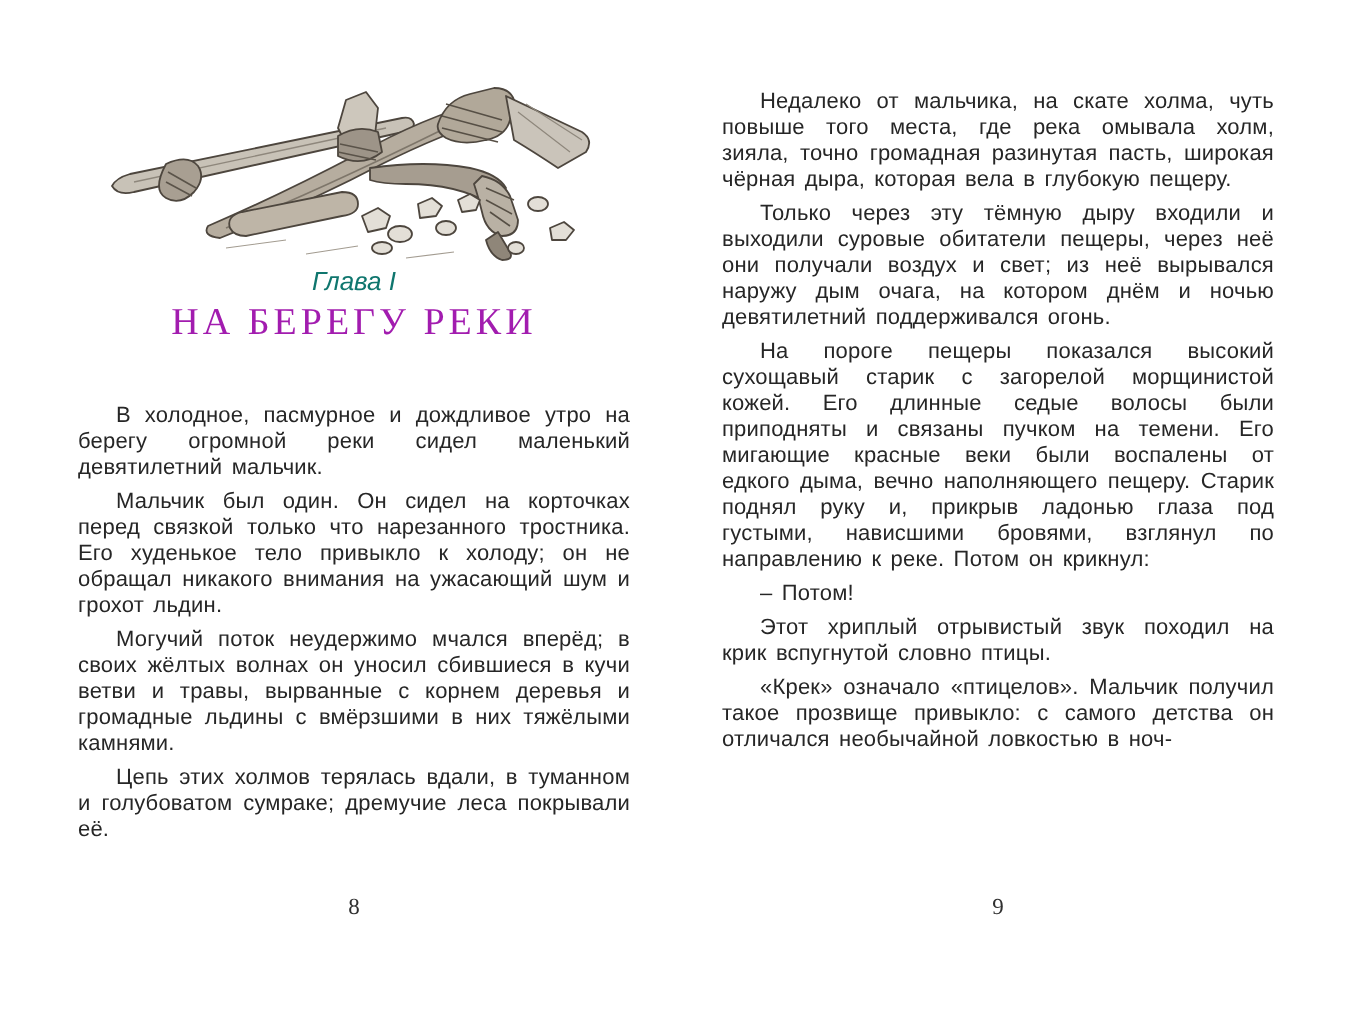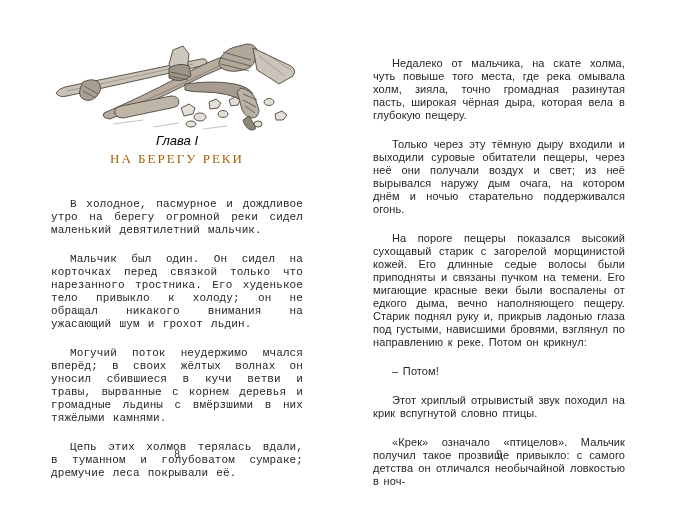--- a/index.html
+++ b/index.html
@@ -19,45 +19,45 @@
 
   .illustration {
     position: absolute; left: 18px; top: 32px;
     width: 247px; height: 100px;
   }
   .chapter-label {
     position: absolute; top: 133px; left: 0; right: 0;
     text-align: center;
     font-style: italic;
     font-size: 13px;
-    color: #000000;
+    color: #0f766e;
   }
   .chapter-title {
     position: absolute; top: 151px; left: 0; right: 0;
     margin: 0;
     text-align: center;
     font-family: "Liberation Serif", serif;
     font-weight: normal;
-    font-size: 13px;
+    font-size: 19px;
     letter-spacing: 2px;
-    color: #a16207;
+    color: #a21caf;
     white-space: nowrap;
   }
   .body-text {
     position: absolute; left: 0; right: 0;
     font-size: 11px;
     line-height: 13px;
     text-align: justify;
     letter-spacing: 0.1px;
     word-spacing: 1.5px;
   }
-  .page-left  .body-text { top: 182px; font-family: Liberation Mono, monospace; }
+  .page-left  .body-text { top: 198px; }
   .page-right .body-text { top: 41px; }
   .body-text p.para {
-    margin: 16px;
+    margin: 4px;
     text-indent: 19px;
   }
   .page-number {
     position: absolute; top: 448px; left: 0; right: 0;
     text-align: center;
     font-family: "Liberation Serif", serif;
     font-size: 11.5px;
     color: #303030;
   }
 </style>
@@ -124,21 +124,21 @@
         <p class="para">Цепь этих холмов терялась вдали, в туманном и голубоватом сумраке; дремучие леса покрывали её.</p>
       </div>
 
     <div class="page-number">8</div>
   </div>
 
   <div class="page page-right">
 
     <div class="body-text">
         <p class="para">Недалеко от мальчика, на скате холма, чуть повыше того места, где река омывала холм, зияла, точно громадная разинутая пасть, широкая чёрная дыра, которая вела в глубокую пещеру.</p>
-        <p class="para">Только через эту тёмную дыру входили и выходили суровые обитатели пещеры, через неё они получали воздух и свет; из неё вырывался наружу дым очага, на котором днём и ночью старательно поддерживался огонь.</p>
+        <p class="para">Только через эту тёмную дыру входили и выходили суровые обитатели пещеры, через неё они получали воздух и свет; из неё вырывался наружу дым очага, на котором днём и ночью девятилетний поддерживался огонь.</p>
         <p class="para">На пороге пещеры показался высокий сухощавый старик с загорелой морщинистой кожей. Его длинные седые волосы были приподняты и связаны пучком на темени. Его мигающие красные веки были воспалены от едкого дыма, вечно наполняющего пещеру. Старик поднял руку и, прикрыв ладонью глаза под густыми, нависшими бровями, взглянул по направлению к реке. Потом он крикнул:</p>
         <p class="para">– Потом!</p>
         <p class="para">Этот хриплый отрывистый звук походил на крик вспугнутой словно птицы.</p>
         <p class="para">«Крек» означало «птицелов». Мальчик получил такое прозвище привыкло: с самого детства он отличался необычайной ловкостью в ноч-</p>
       </div>
 
     <div class="page-number">9</div>
   </div>
 
 </div>

